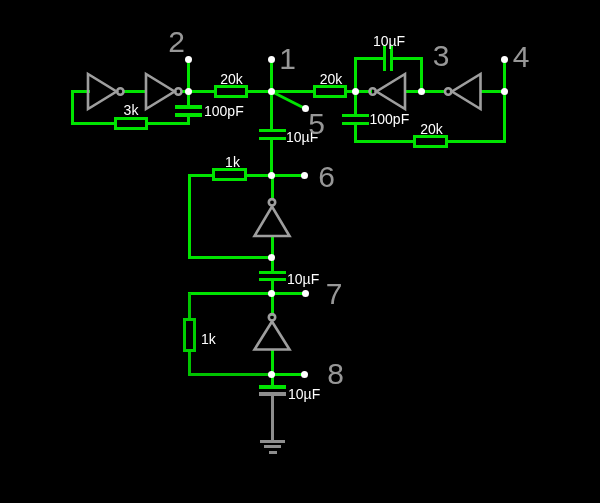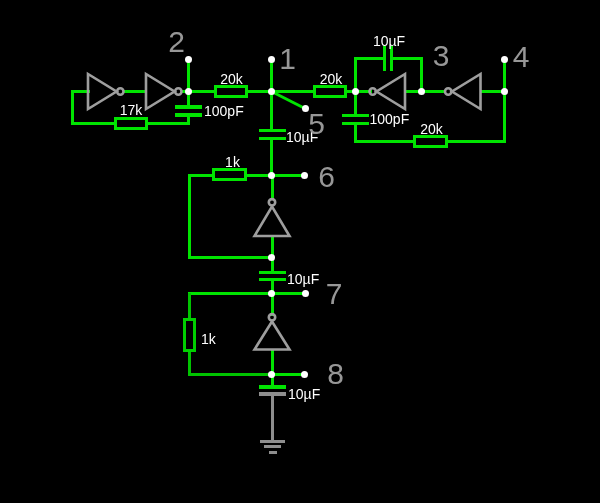--- a/index.html
+++ b/index.html
@@ -135,21 +135,21 @@
   <div class="dot" style="left:500.5px;top:88px"></div>
   <div class="dot" style="left:301.5px;top:105px"></div>
   <div class="dot" style="left:268px;top:171.5px"></div>
   <div class="dot" style="left:301px;top:171.5px"></div>
   <div class="dot" style="left:268px;top:253.5px"></div>
   <div class="dot" style="left:268px;top:289.5px"></div>
   <div class="dot" style="left:302px;top:289.5px"></div>
   <div class="dot" style="left:268px;top:371px"></div>
   <div class="dot" style="left:301px;top:371px"></div>
 
-  <span class="lbl ctr" style="left:131px;top:110px">17k</span>
+  <span class="lbl ctr" style="left:131px;top:110px">3k</span>
   <span class="lbl ctr" style="left:231.5px;top:78.5px">20k</span>
   <span class="lbl ctr" style="left:331px;top:78.5px">20k</span>
   <span class="lbl ctr" style="left:431.5px;top:129px">20k</span>
   <span class="lbl ctr" style="left:232.5px;top:161.5px">1k</span>
   <span class="lbl" style="left:201px;top:339px">1k</span>
 
   <span class="lbl" style="left:204px;top:111px">100pF</span>
   <span class="lbl" style="left:286px;top:136.5px">10µF</span>
   <span class="lbl" style="left:287px;top:279px">10µF</span>
   <span class="lbl" style="left:369.5px;top:118.5px">100pF</span>

